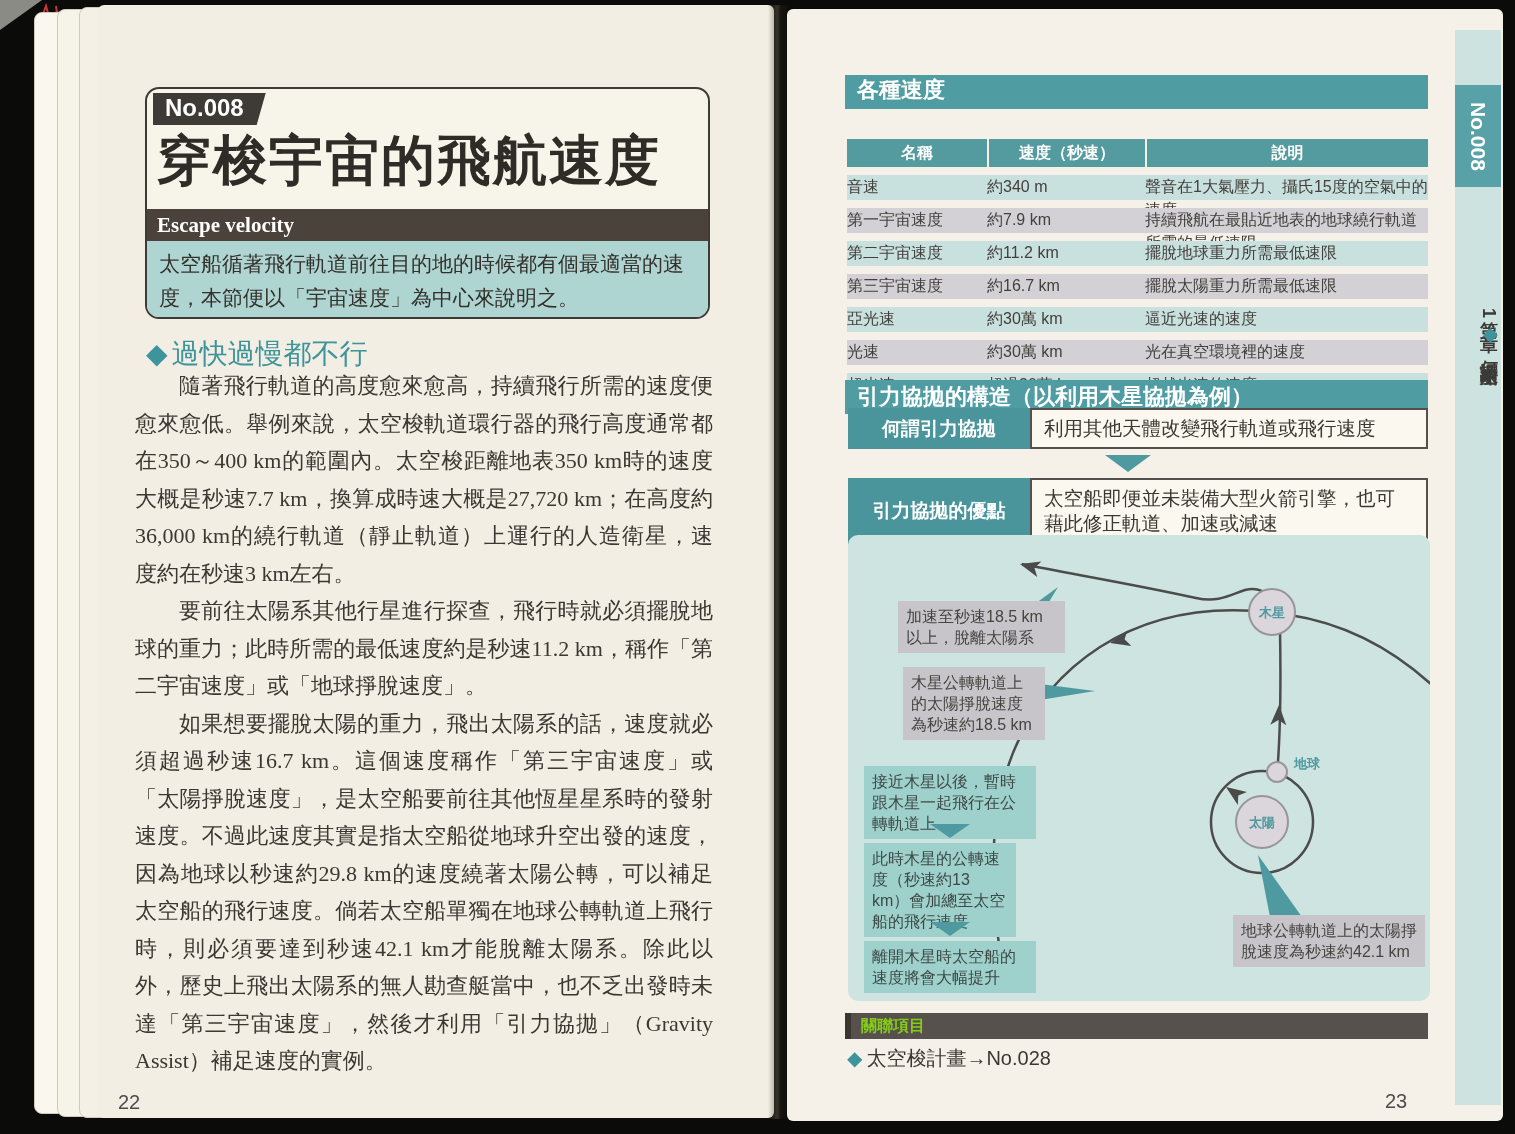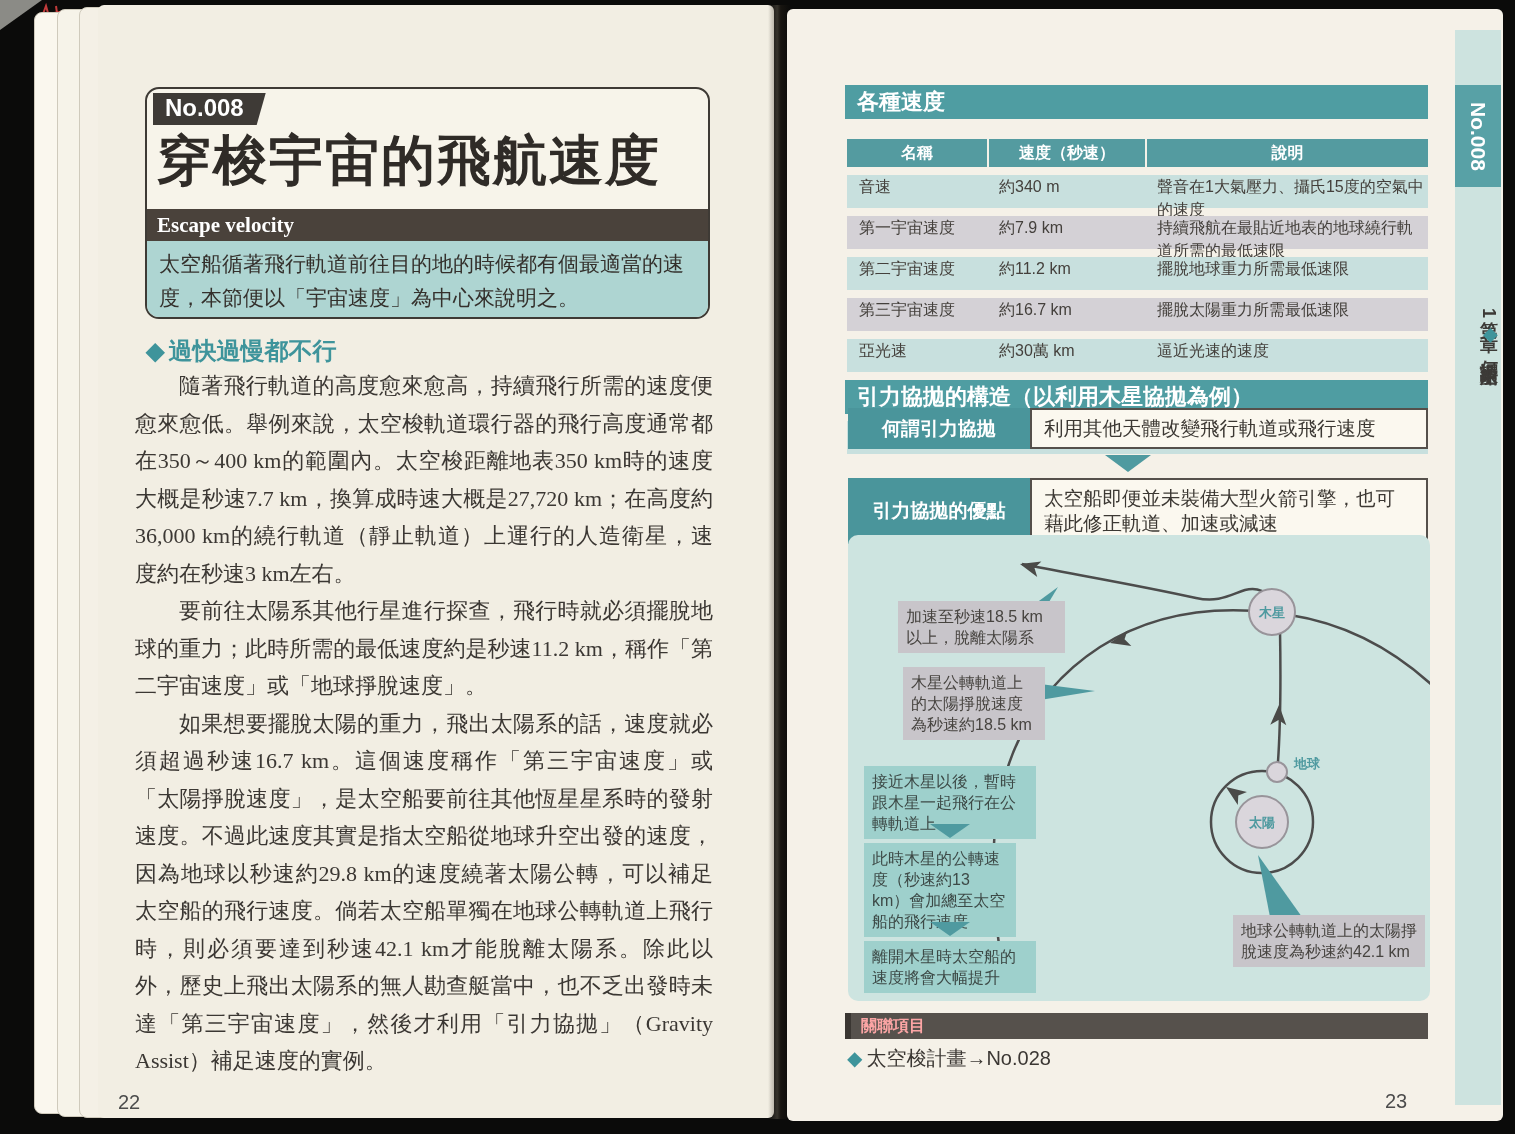--- a/index.html
+++ b/index.html
@@ -23,39 +23,39 @@
   .badge{position:absolute;left:6px;top:4px;background:#3e3a36;color:#fff;font-weight:bold;
          font-size:24px;padding:1px 22px 3px 12px;clip-path:polygon(0 0,100% 0,92% 100%,0 100%);}
   .card-title{position:absolute;left:10px;top:36px;width:545px;font-size:54px;font-weight:bold;
               color:#2f2b27;letter-spacing:2px;white-space:nowrap;}
   .subtitle-bar{position:absolute;left:0;top:120px;width:100%;height:32px;background:#4a423b;
                 color:#fff;font-family:"Liberation Serif",serif;font-weight:bold;font-size:21px;
                 line-height:32px;padding-left:10px;box-sizing:border-box;}
   .intro{position:absolute;left:0;top:152px;width:100%;height:80px;background:#aed5d2;
          color:#34302c;font-size:21px;line-height:34px;padding:6px 12px;box-sizing:border-box;
          font-family:"Liberation Sans",sans-serif;}
-  .section-heading{position:absolute;left:48px;top:330px;font-size:24px;font-weight:bold;color:#3e949b;}
+  .section-heading{position:absolute;left:48px;top:330px;font-size:28px;font-weight:normal;color:#3e949b;}
   .section-heading .diamond{margin-right:4px;}
   .bodytext{position:absolute;left:37px;top:362px;width:578px;font-family:"Liberation Serif",serif;
             font-size:22px;line-height:37.5px;color:#3b3733;text-align:justify;}
   .bodytext p{margin:0;text-indent:2em;}
   .pageno{position:absolute;font-size:20px;color:#4c4c4c;}
   .pn-left{left:20px;top:1086px;}
   .pn-right{left:598px;top:1081px;}
   
   .bar-teal{position:absolute;left:58px;width:583px;height:34px;background:#4f9da2;color:#fff;
             font-weight:bold;font-size:22px;line-height:34px;padding-left:12px;box-sizing:border-box;}
-  .bar-dark{position:absolute;left:58px;width:583px;height:26px;background:#56514c;color:#fca5a5;
+  .bar-dark{position:absolute;left:58px;width:583px;height:26px;background:#56514c;color:#84cc16;
             font-weight:bold;font-size:16px;line-height:26px;padding-left:10px;box-sizing:border-box;
             border-left:6px solid #3a3632;}
   .speed-table{position:absolute;left:60px;top:130px;width:581px;display:grid;
                grid-template-columns:140px 158px 1fr;row-gap:8px;font-size:16px;color:#44403c;}
   .speed-table .h{background:#549ba0;color:#fff;font-weight:bold;height:28px;line-height:28px;text-align:center;}
   .speed-table .h.sep{border-left:2px solid #f5f1e8;}
-  .speed-table .c{height:33px;line-height:23px;padding-left:12px;}
+  .speed-table .c{height:25px;line-height:23px;}
   .row-a{background:#c8e0de;}
   .row-b{background:#d4d1d6;}
   .def-row{position:absolute;left:61px;width:580px;display:grid;grid-template-columns:182px 1fr;}
   .def-label{background:#4a959b;color:#fff;font-weight:bold;font-size:19px;display:flex;
              align-items:center;justify-content:center;}
   .def-text{background:#fbf8ef;border:2px solid #55504b;color:#3c3833;font-size:19.5px;
             line-height:25px;padding:6px 12px;box-sizing:border-box;}
   .tri-down{width:0;height:0;border-left:23px solid transparent;border-right:23px solid transparent;
             border-top:17px solid #4f9aa0;position:absolute;}
   
@@ -115,21 +115,21 @@
       <p>如果想要擺脫太陽的重力，飛出太陽系的話，速度就必須超過秒速16.7 km。這個速度稱作「第三宇宙速度」或「太陽掙脫速度」，是太空船要前往其他恆星星系時的發射速度。不過此速度其實是指太空船從地球升空出發的速度，因為地球以秒速約29.8 km的速度繞著太陽公轉，可以補足太空船的飛行速度。倘若太空船單獨在地球公轉軌道上飛行時，則必須要達到秒速42.1 km才能脫離太陽系。除此以外，歷史上飛出太陽系的無人勘查艇當中，也不乏出發時未達「第三宇宙速度」，然後才利用「引力協拋」（Gravity Assist）補足速度的實例。</p>
     </div>
 
     <div class="pageno pn-left">22</div>
   </div>
 
   <div class="gutter"></div>
 
   <div class="page right">
 
-    <div class="bar-teal" style="top:76px;">各種速度</div>
+    <div class="bar-teal" style="top:66px;font-family:Liberation Mono, monospace;">各種速度</div>
 
     <div class="speed-table">
       <div class="h">名稱</div>
       <div class="h sep">速度（秒速）</div>
       <div class="h sep">說明</div>
 
       <div class="c row-a">音速</div>
       <div class="c row-a">約340 m</div>
       <div class="c row-a">聲音在1大氣壓力、攝氏15度的空氣中的速度</div>
 

